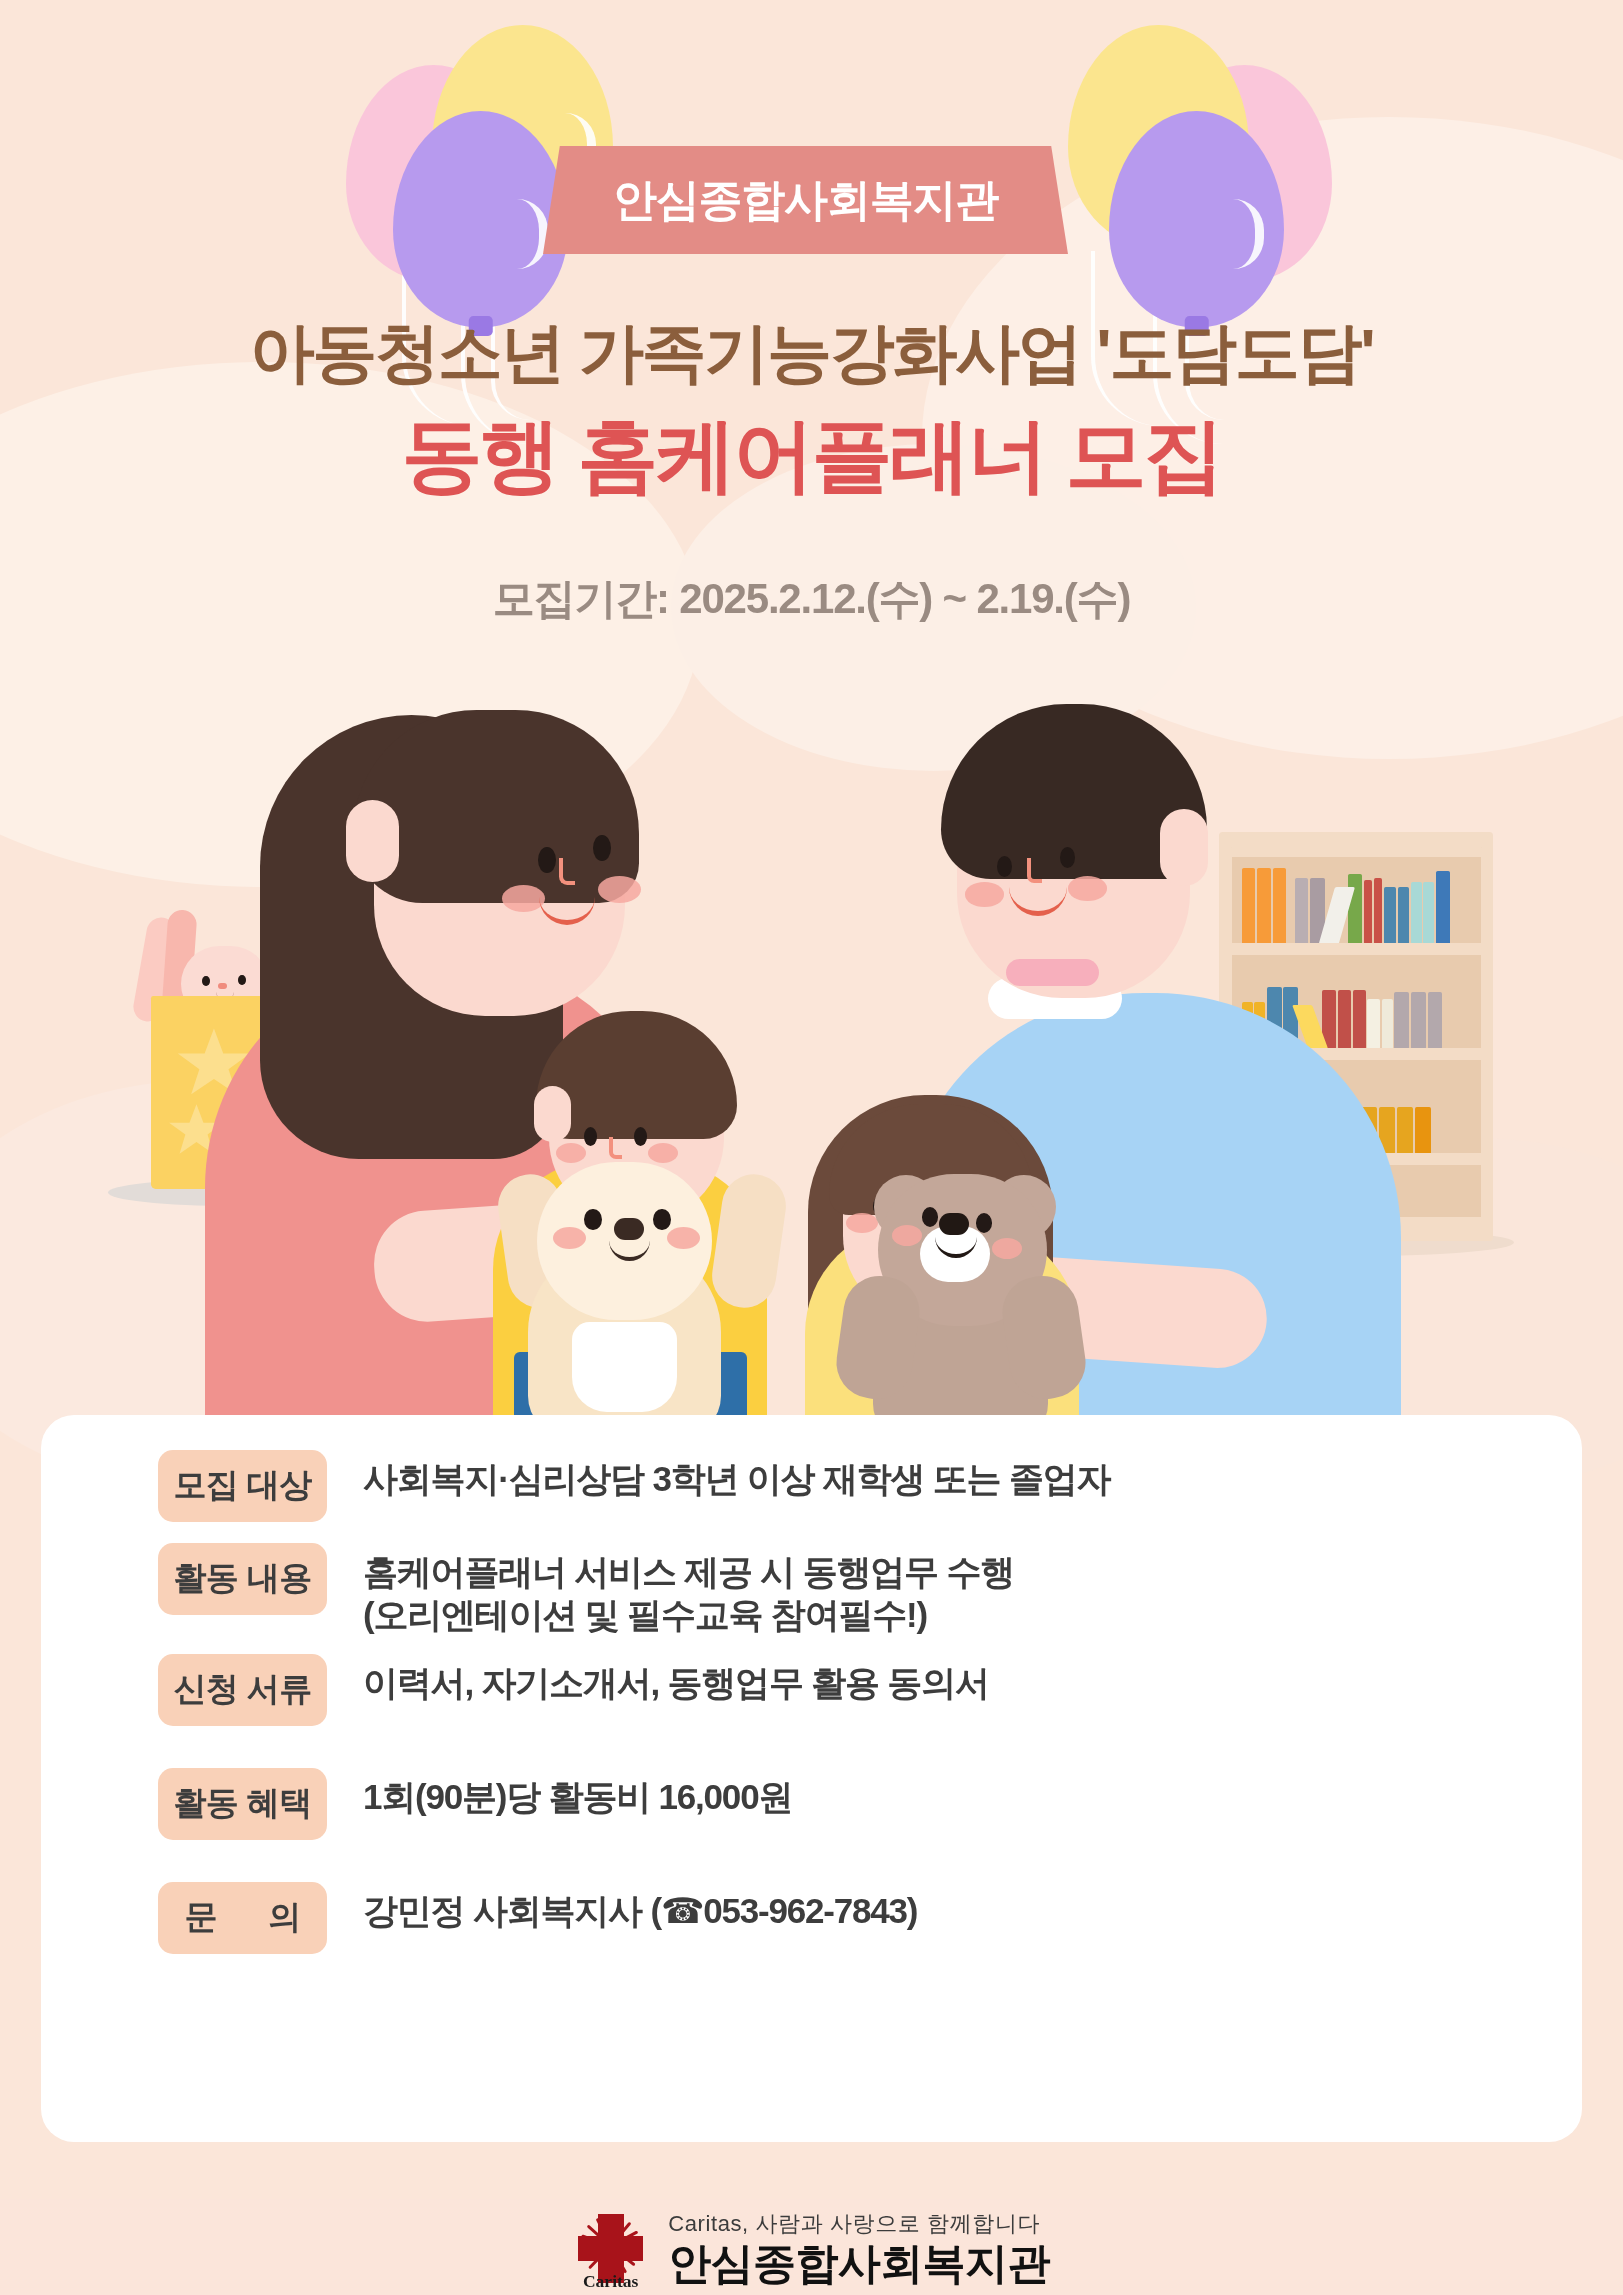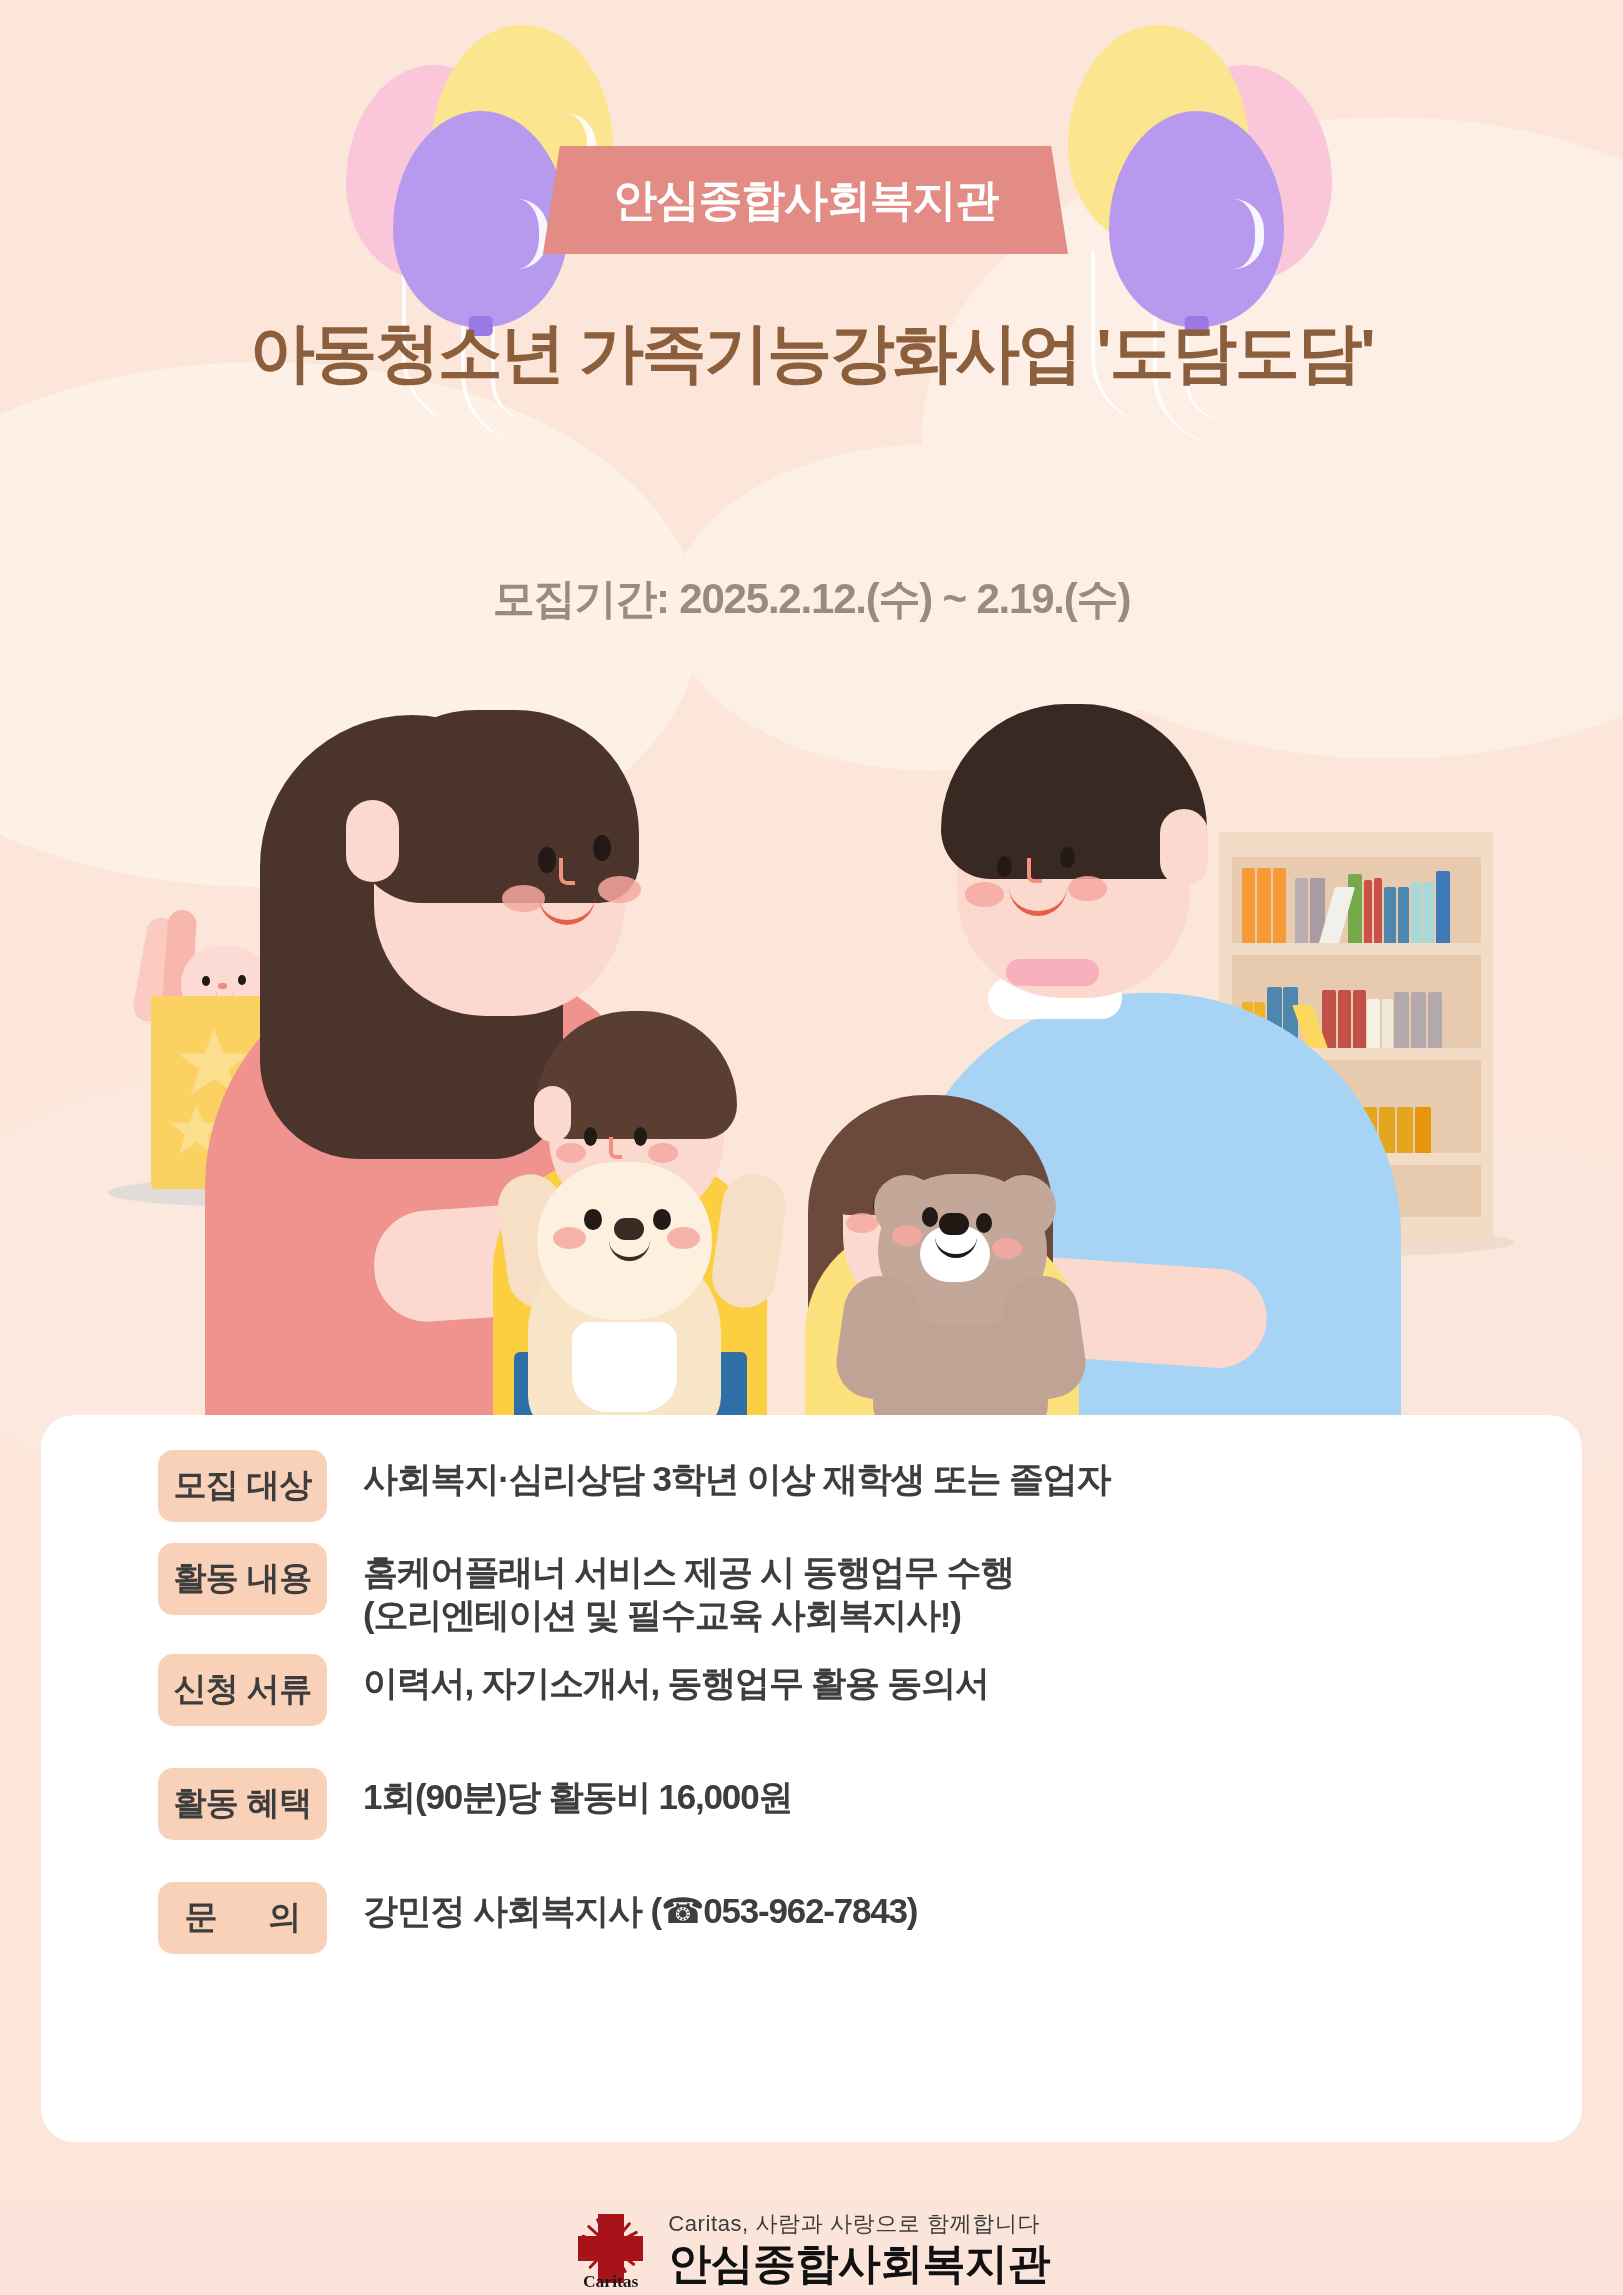--- a/index.html
+++ b/index.html
@@ -167,20 +167,21 @@
       <div class="shine" style="right:20px;top:88px;"></div>
       <div class="knot" style="background:#9A79E4;"></div>
     </div>
   </div>
 
   <div class="banner">
     <span class="banner-text">안심종합사회복지관</span>
   </div>
 
   <div class="title-main">아동청소년 가족기능강화사업 '도담도담'</div>
+  <div class="title-sub">동행 홈케어플래너 모집</div>
   <div class="period">모집기간: 2025.2.12.(수) ~ 2.19.(수)</div>
 
   <div class="scene">
 
     <div class="shelf-shadow"></div>
     <div class="shelf">
       <div class="shelf-inner"></div>
       <div class="shelf-board" style="top:13px;"></div>
       <div class="shelf-board" style="top:111px;"></div>
       <div class="shelf-board" style="top:216px;"></div>
@@ -369,21 +370,21 @@
         <div class="chip">모집 대상</div>
         <div class="row-val">
           <span class="l2">사회복지·심리상담 3학년 이상 재학생 또는 졸업자</span>
         </div>
       </div>
 
       <div class="row" style="margin-bottom:17.5px;">
         <div class="chip">활동 내용</div>
         <div class="row-val">
           <span class="l2">홈케어플래너 서비스 제공 시 동행업무 수행</span>
-          <span class="l2">(오리엔테이션 및 필수교육 사회복지사!)</span>
+          <span class="l2">(오리엔테이션 및 필수교육 참여필수!)</span>
         </div>
       </div>
 
       <div class="row" style="margin-bottom:42px;">
         <div class="chip">신청 서류</div>
         <div class="row-val">
           <span class="l2">이력서, 자기소개서, 동행업무 활용 동의서</span>
         </div>
       </div>
 

